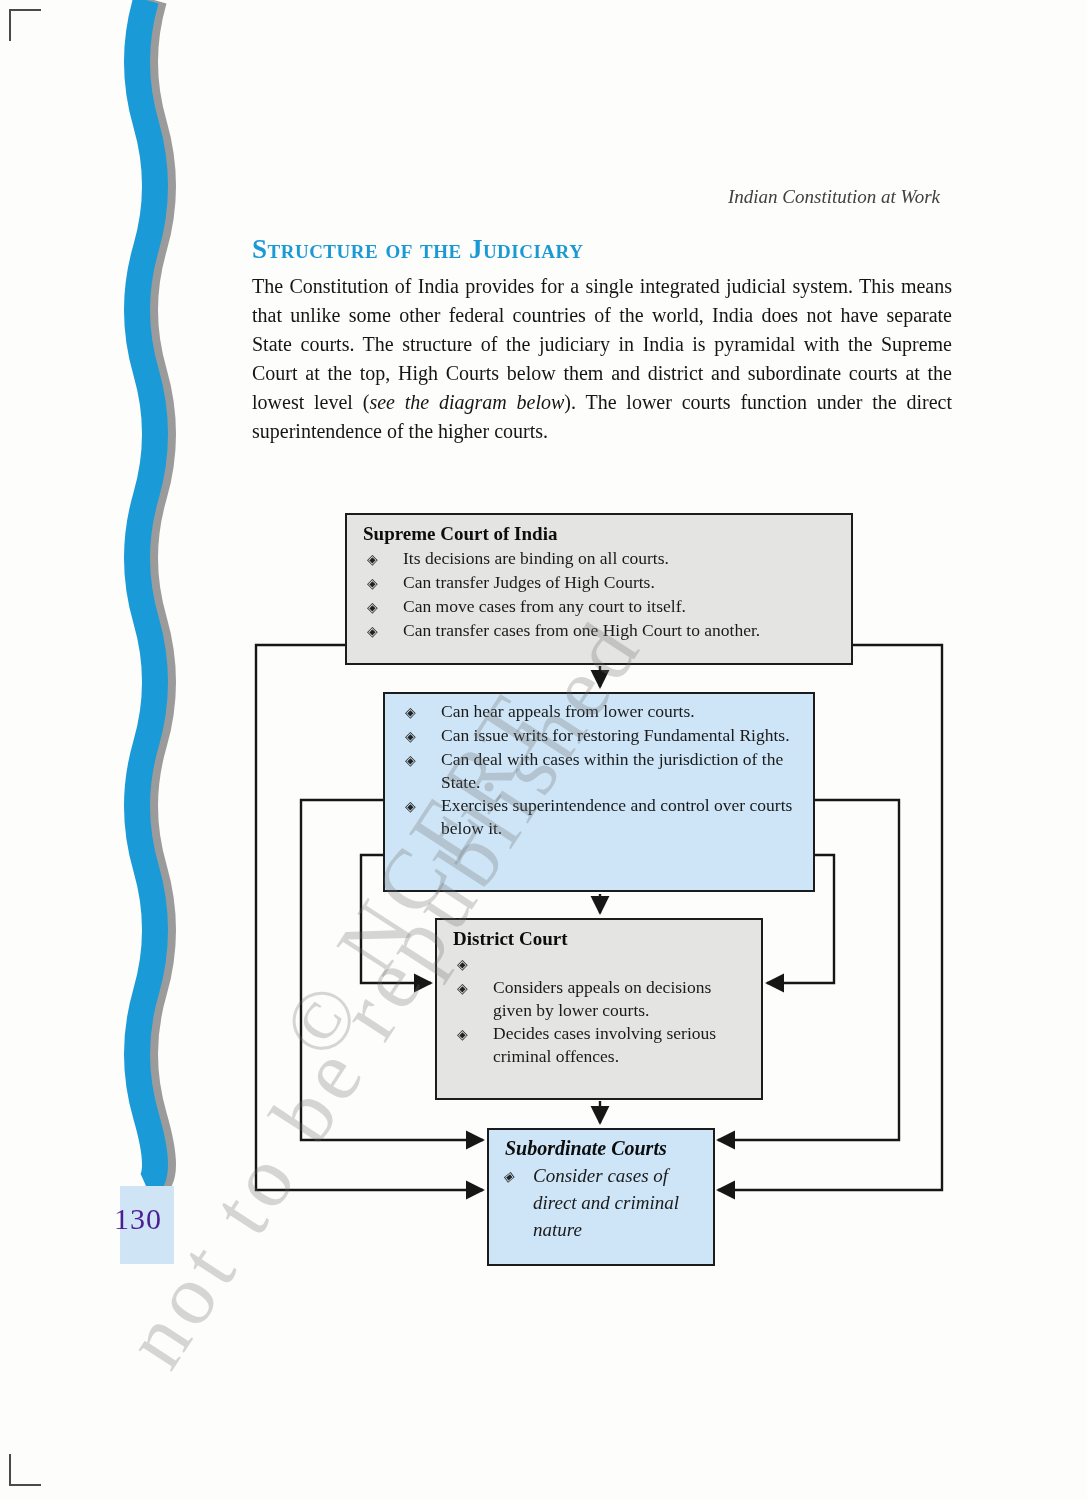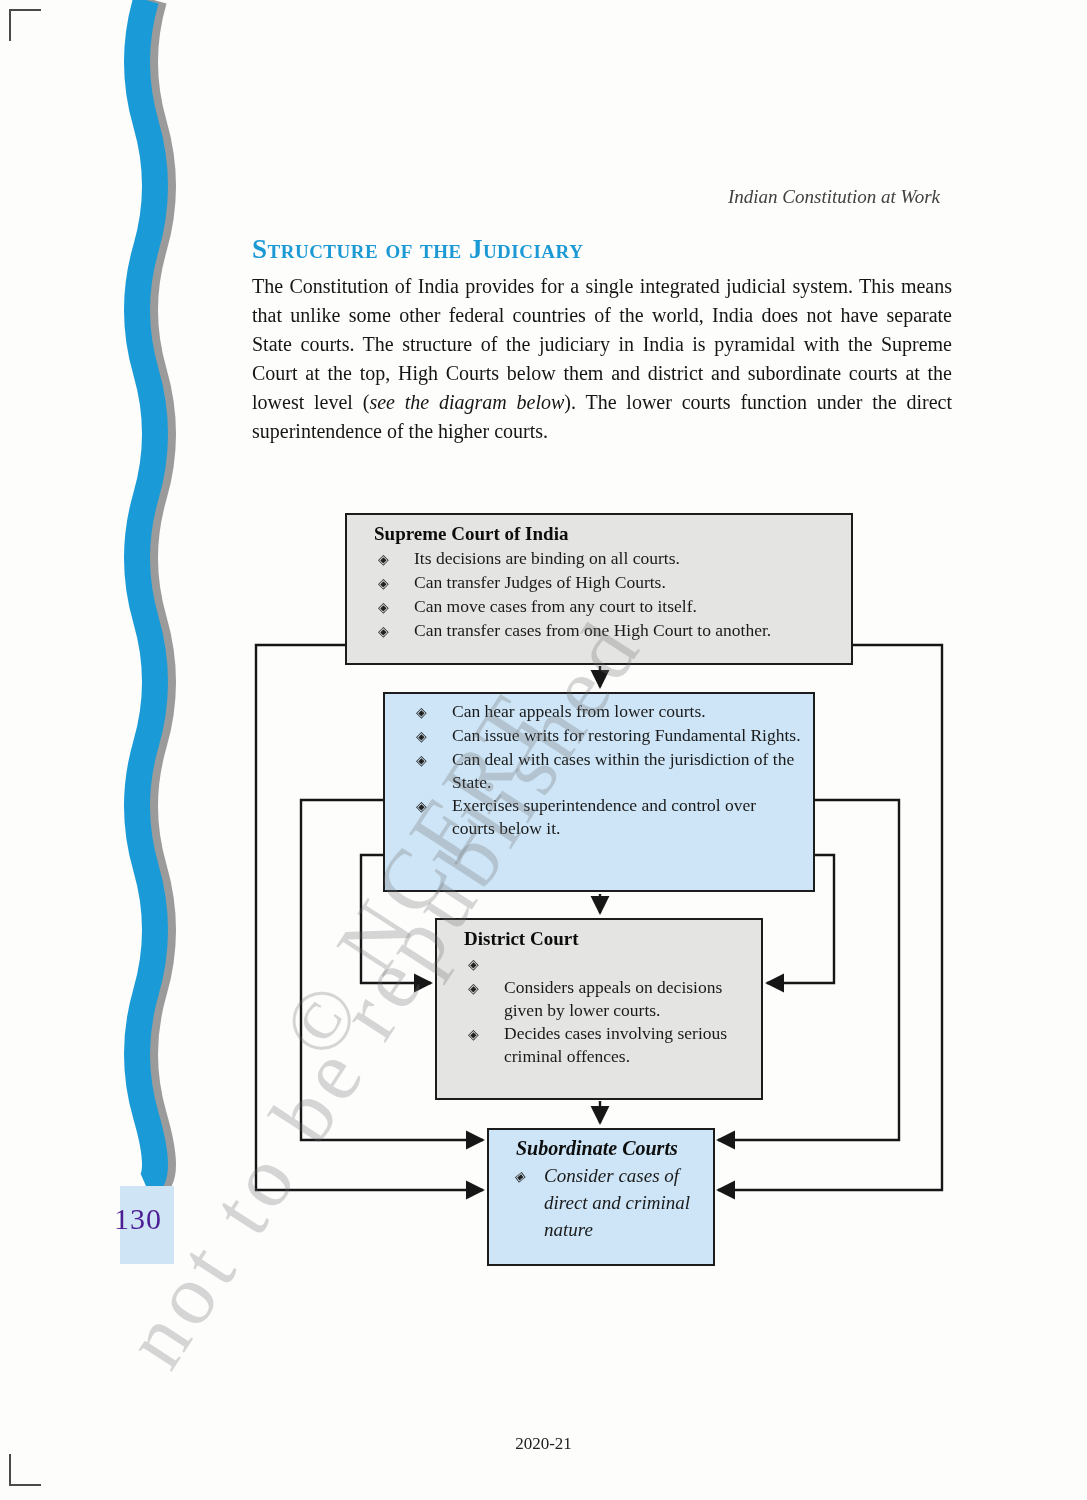--- a/index.html
+++ b/index.html
@@ -32,21 +32,21 @@
   }
   .body-paragraph{
     position:absolute;left:252px;top:272px;width:700px;margin:0;
     font-size:20px;line-height:29px;text-align:justify;color:#151515;
   }
   .body-paragraph .it{font-style:italic;}
   
   .dbox{
     position:absolute;box-sizing:border-box;
     border:2.5px solid #1c1c1c;
-    padding:6px 12px 6px 23px;
+    padding:6px 12px 6px 12px;
     z-index:5;
   }
   .dbox.gray{background:#e4e4e2;}
   .dbox.blue{background:#cde5f6;}
   .dbox h3{margin:0 0 1px 4px;font-size:19px;line-height:25px;color:#0d0d0d;}
   .dbox ul{list-style:none;margin:0;padding:0;}
   .dbox li{display:flex;font-size:17.5px;line-height:23px;}
   .dbox .blt{flex:0 0 36px;padding-left:8px;font-size:14px;padding-top:1px;color:#222;}
   .dbox .txt{flex:1;}
   .box-supreme{left:345px;top:513px;width:508px;height:152px;padding-right:38px;}
@@ -186,15 +186,14 @@
       <path d="M815,800 H899 V1140 H718" marker-end="url(#arw)"></path>
 
       <path d="M383,855 H361 V983 H431" marker-end="url(#arw)"></path>
       <path d="M815,855 H834 V983 H767" marker-end="url(#arw)"></path>
     </g>
   </svg>
 
   <div class="watermark wm1">© NCERT</div>
   <div class="watermark wm2">not to be republished</div>
 
-  <div class="footer">2020-21</div>
 
 </div>
 
 </body></html>

